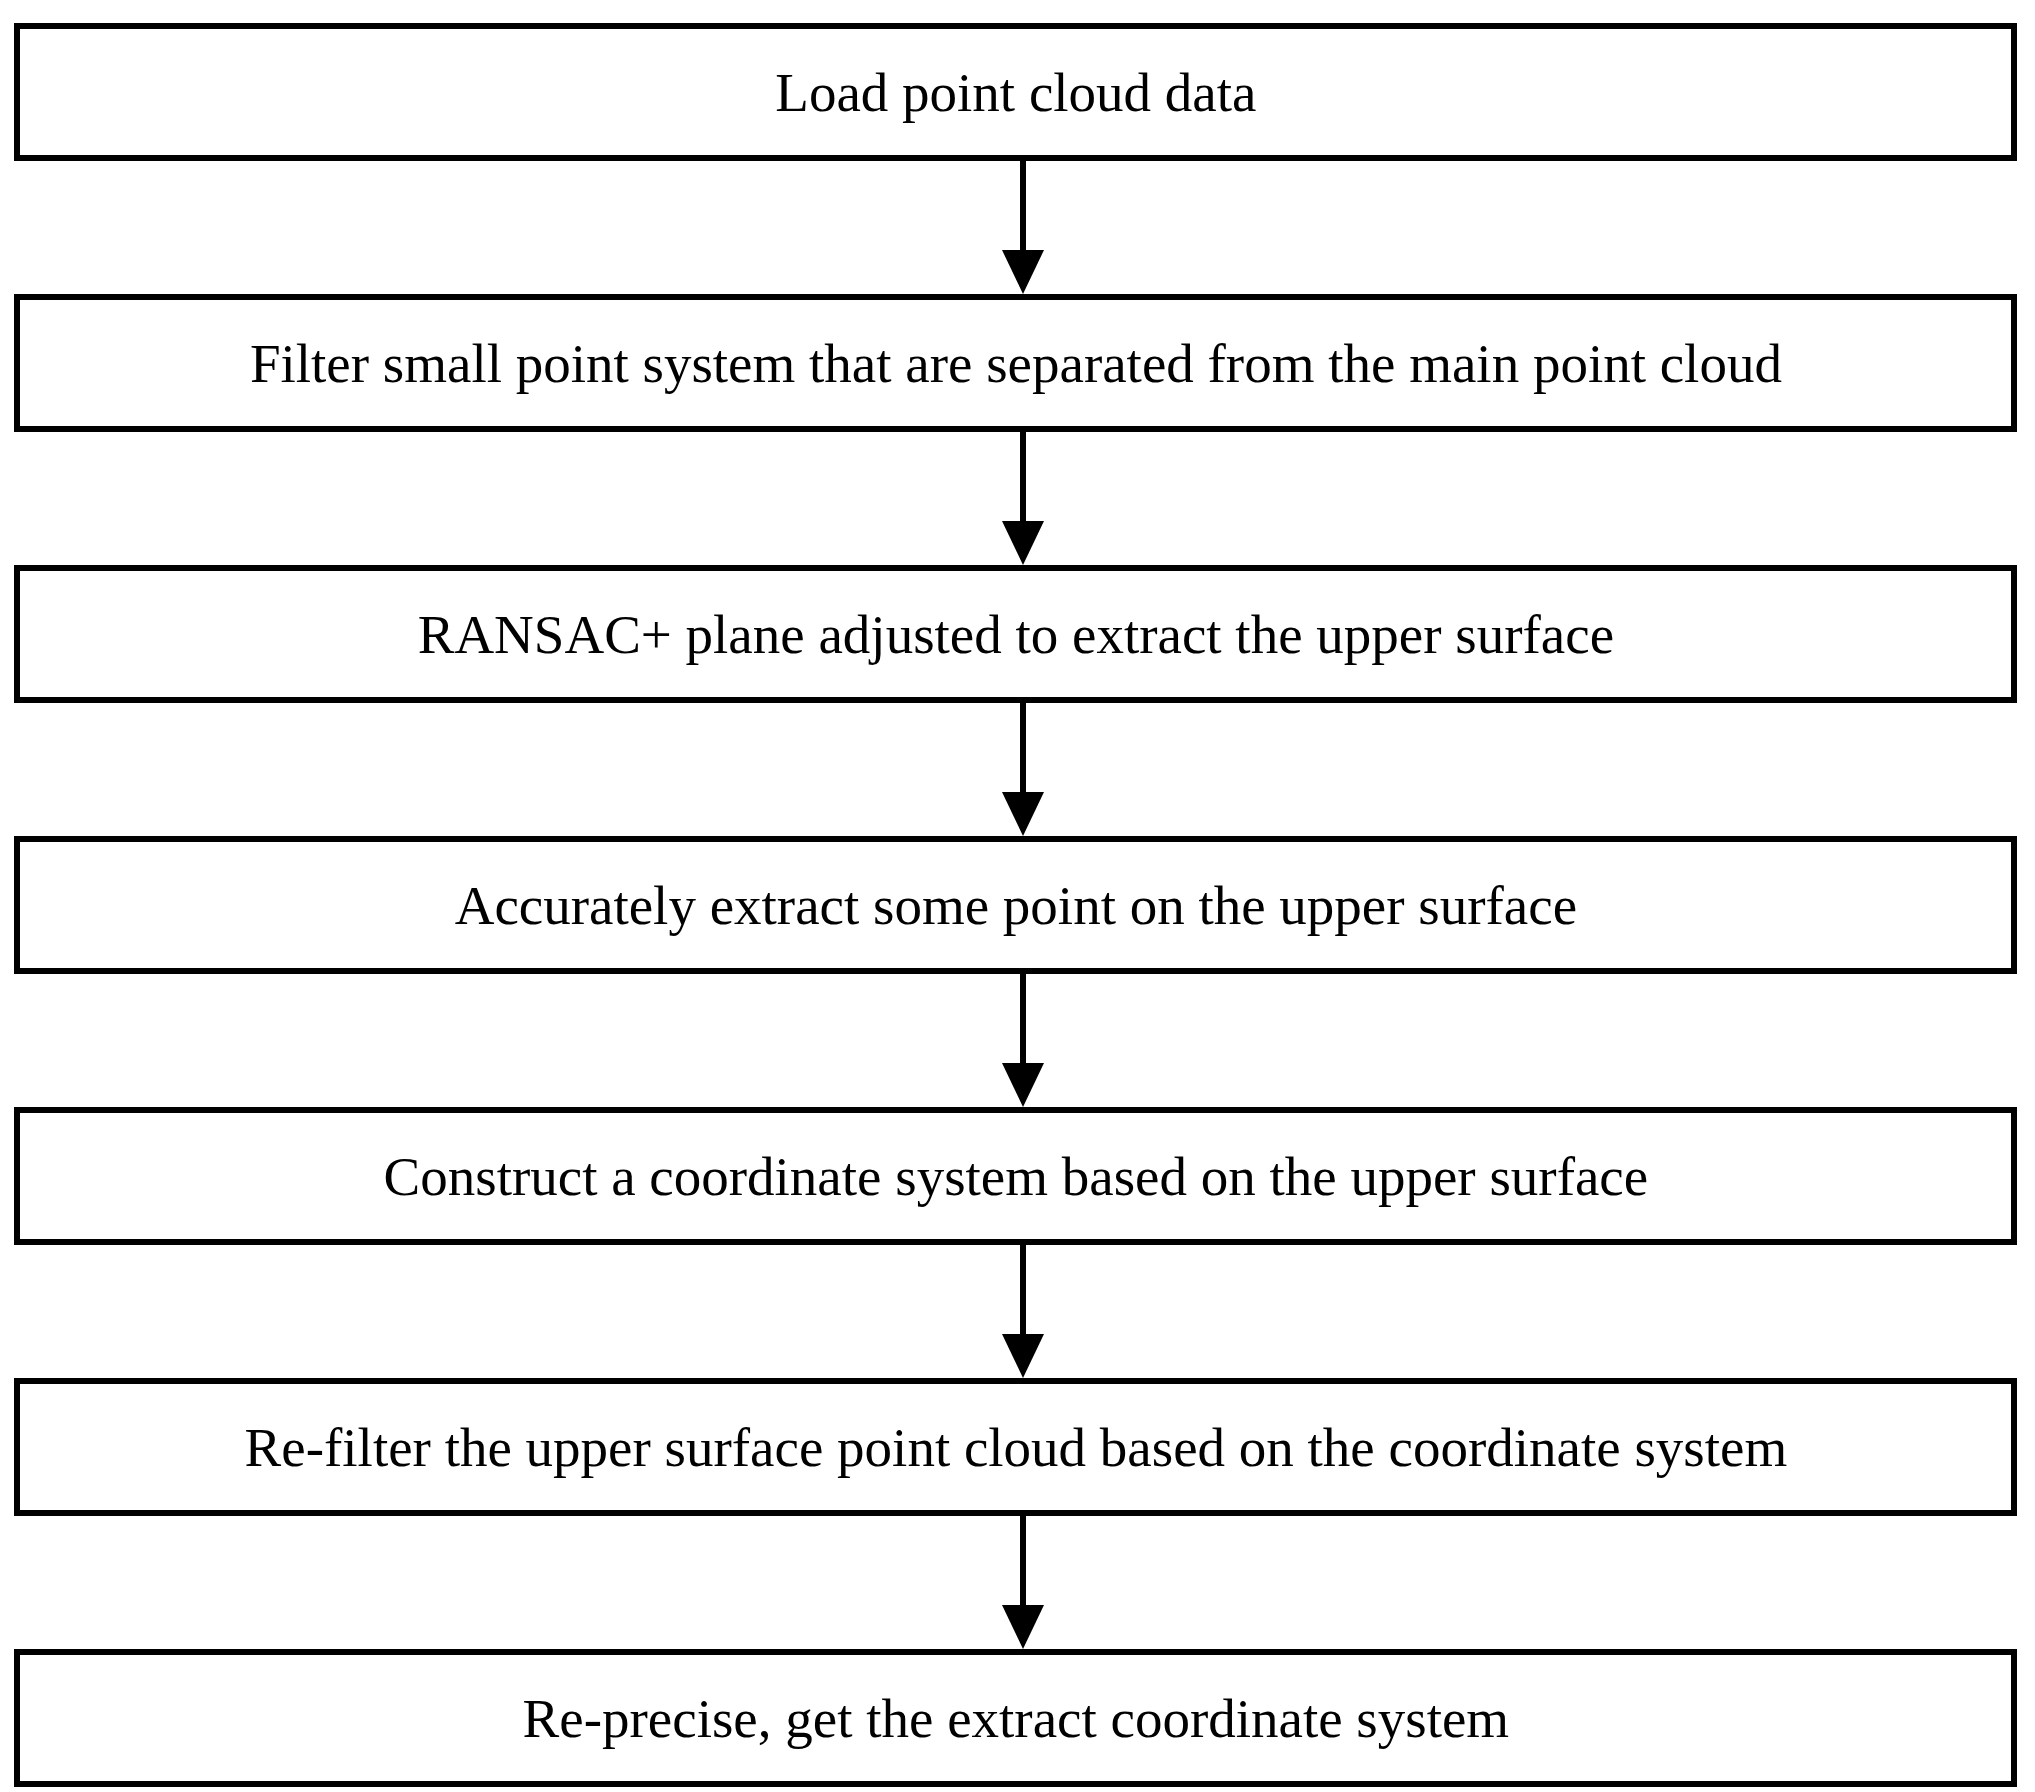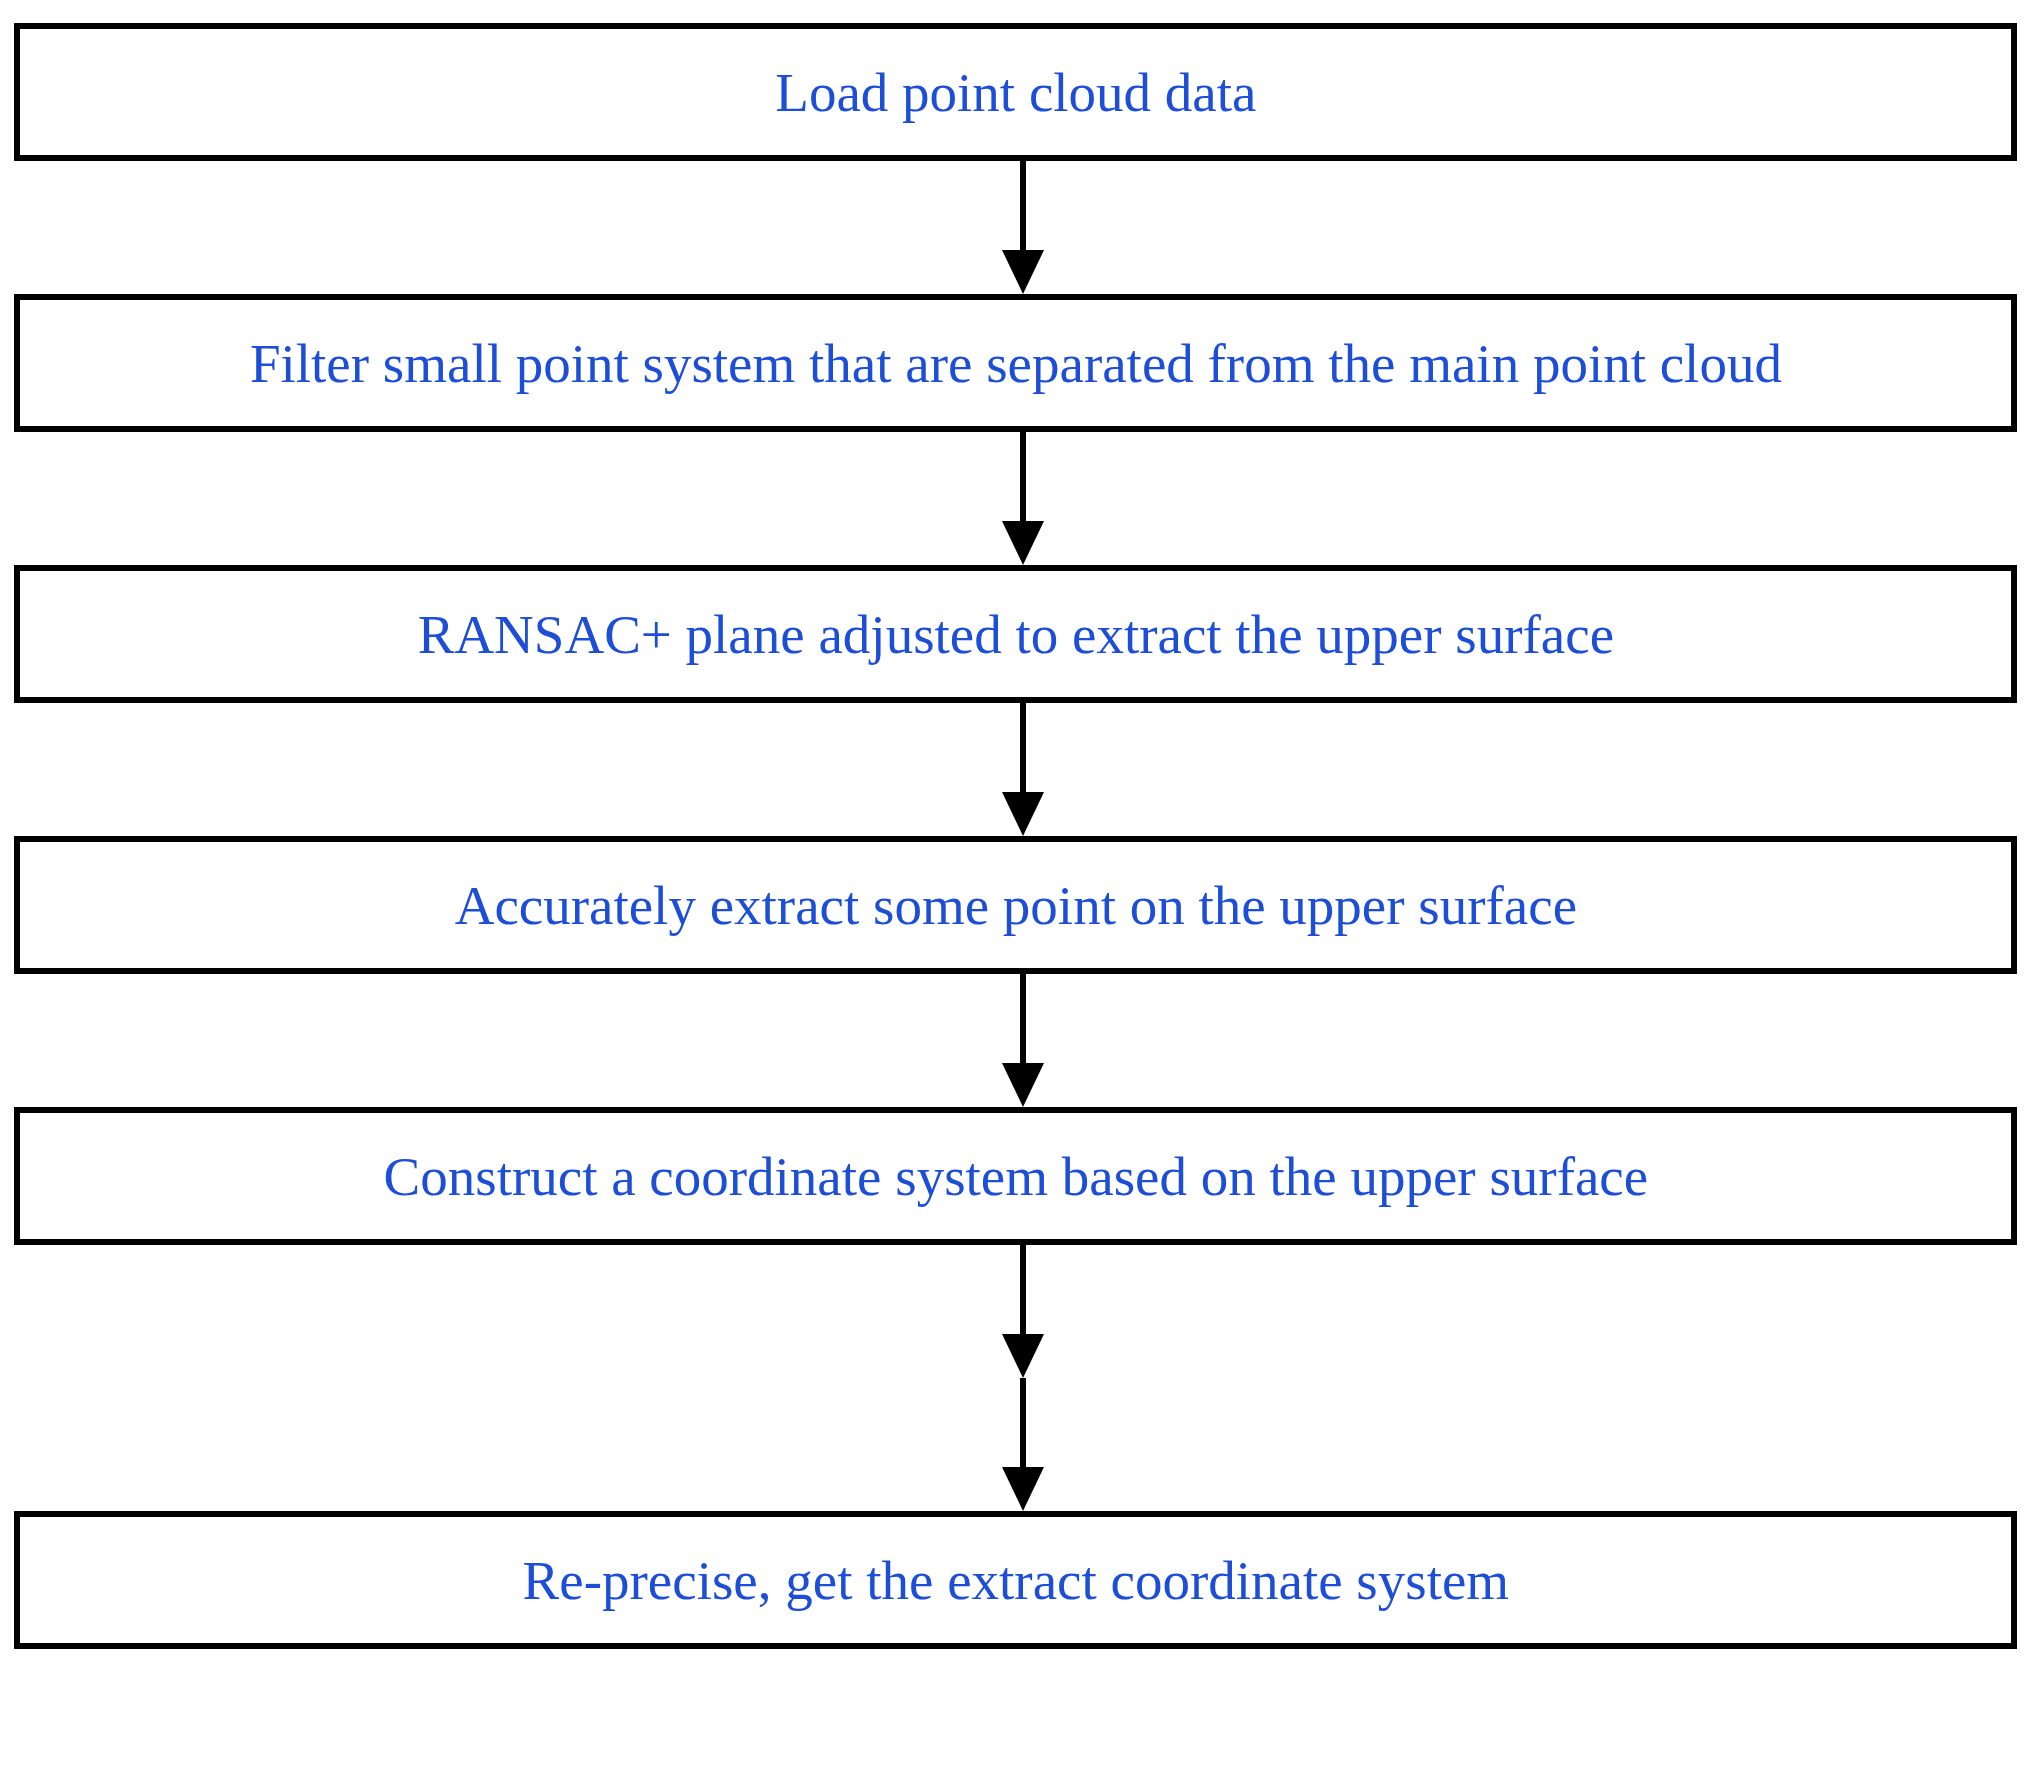--- a/index.html
+++ b/index.html
@@ -27,21 +27,21 @@
     width: 100%;
     height: 138px;
     border: 6px solid #000000;
     background: #ffffff;
     display: flex;
     align-items: center;
     justify-content: center;
   }
   .step-label {
     font-size: 55px;
-    color: #1d4ed8;
+    color: #000000;
     line-height: 1;
     white-space: nowrap;
     text-align: center;
     letter-spacing: 0px;
   }
   .arrow {
     position: relative;
     width: 100%;
     height: 133px;
   }
@@ -110,20 +110,23 @@
 
     <div class="step">
       <span class="step-label">Construct a coordinate system based on the upper surface</span>
     </div>
 
     <div class="arrow">
       <div class="stem"></div>
       <div class="head"></div>
     </div>
 
+    <div class="step">
+      <span class="step-label">Re-filter the upper surface point cloud based on the coordinate system</span>
+    </div>
 
     <div class="arrow">
       <div class="stem"></div>
       <div class="head"></div>
     </div>
 
     <div class="step">
       <span class="step-label">Re-precise, get the extract coordinate system</span>
     </div>
 

